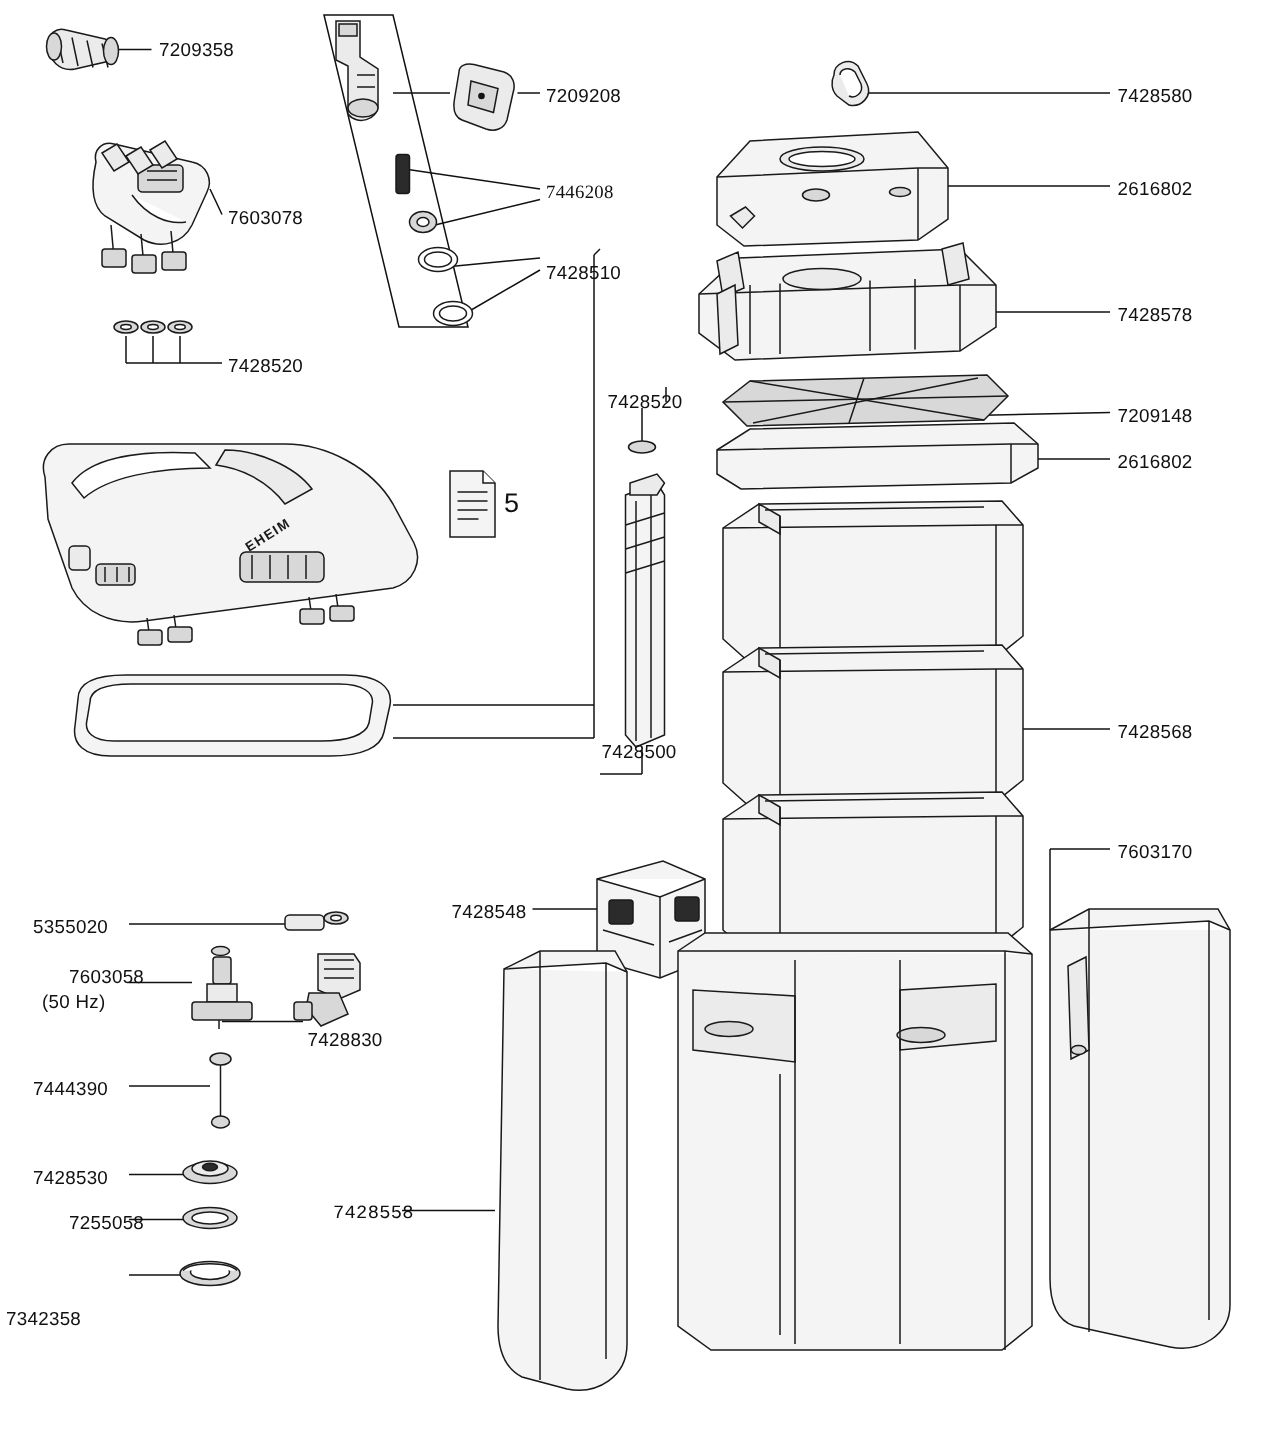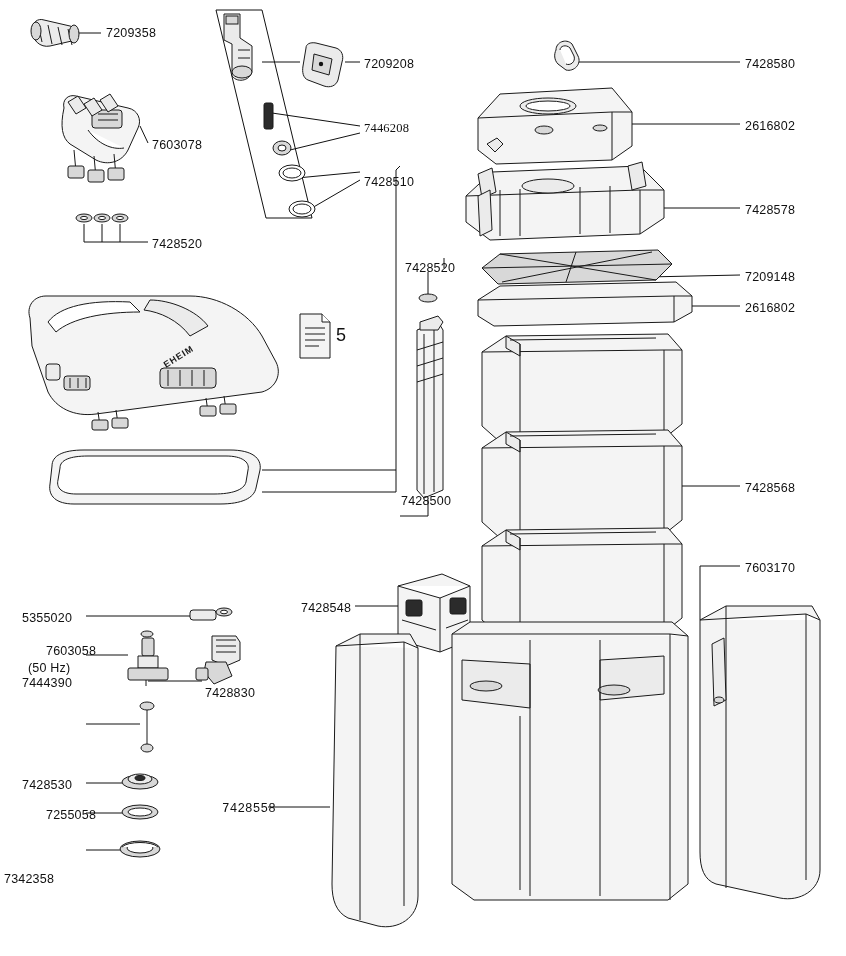--- a/index.html
+++ b/index.html
@@ -357,21 +357,21 @@
   <div class="lbl" style="left:745px; top:203px;">7428578</div>
   <div class="lbl" style="left:745px; top:270px;">7209148</div>
   <div class="lbl" style="left:745px; top:301px;">2616802</div>
   <div class="lbl" style="left:745px; top:481px;">7428568</div>
   <div class="lbl" style="left:745px; top:561px;">7603170</div>
   <div class="lbl" style="left:301px; top:601px;">7428548</div>
   <div class="lbl" style="left:22px; top:611px;">5355020</div>
   <div class="lbl" style="left:22px; top:644px;margin-left:24px;">7603058</div>
   <div class="lbl sub" style="left:28px; top:661px;">(50 Hz)</div>
   <div class="lbl" style="left:205px; top:686px;">7428830</div>
-  <div class="lbl" style="left:22px; top:676px;">7444390</div>
+  <div class="lbl" style="left:22px; top:719px;">7444390</div>
   <div class="lbl" style="left:22px; top:778px;">7428530</div>
   <div class="lbl" style="left:22px; top:808px;margin-left:24px;">7255058</div>
   <div class="lbl" style="left:222px; top:802px;font-family:Liberation Mono, monospace;">7428558</div>
   <div class="lbl" style="left:4px; top:845px;margin-top:27px;">7342358</div>
 
   <div class="num5" style="left:336px; top:325px;">5</div>
 
 </div>
 
 </body></html>

